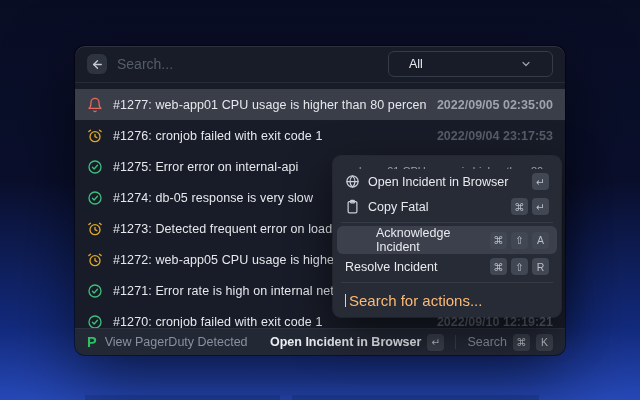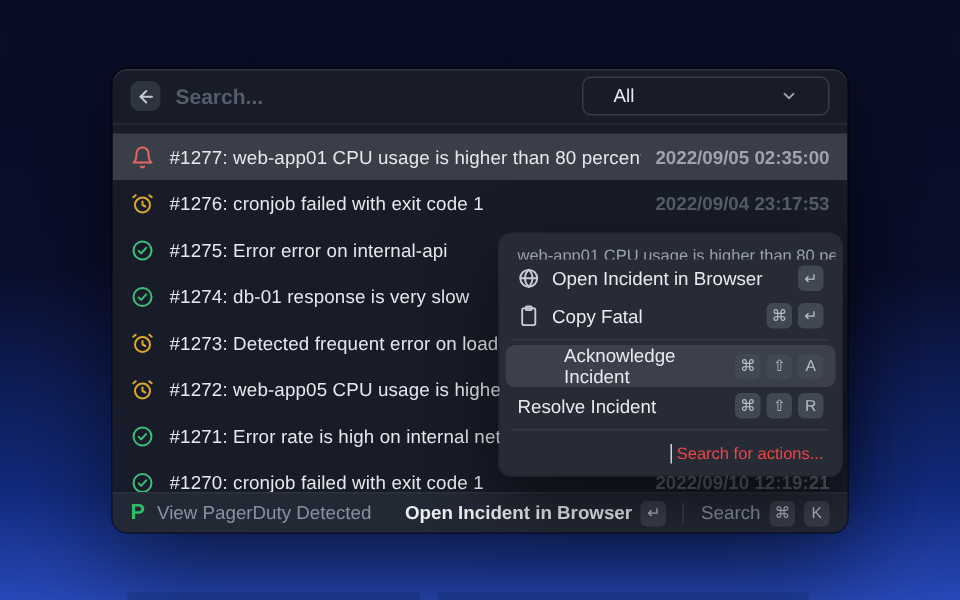--- a/index.html
+++ b/index.html
@@ -14,21 +14,21 @@
   .wp-bar.b2 { left:292px; width:247px; }
 
   .window {
     position:absolute; left:75px; top:46px; width:490px; height:309px;
     border-radius:10px; background:#181c28; overflow:hidden;
     display:flex; flex-direction:column;
     box-shadow:0 0 0 1px rgba(0,0,0,.45), inset 0 1px 0 rgba(255,255,255,.10), 0 24px 70px rgba(0,0,0,.55);
   }
   .header { flex:0 0 37px; display:flex; align-items:center; gap:10px; padding:0 12px; border-bottom:1px solid #262b37; }
   .back-btn { width:20px; height:20px; flex:0 0 20px; border:none; border-radius:6px; background:#2e3340; color:#c6cad3; display:flex; align-items:center; justify-content:center; cursor:pointer; }
-  .search-input { flex:1; background:transparent; border:none; outline:none; color:#7dd3fc; font-size:14px; font-family:inherit;font-weight:bold; }
+  .search-input { flex:1; background:transparent; border:none; outline:none; color:#7dd3fc; font-size:14px; font-family:inherit; }
   .search-input::placeholder { color:#565c6a; }
   .dropdown { width:165px; height:26px; flex:0 0 165px; border:1px solid #363b48; border-radius:6px; display:flex; align-items:center; justify-content:space-between; padding:0 20px; color:#e9ebef; font-size:12.5px; font-weight:500; cursor:pointer; }
   .dropdown .chev { color:#9aa0ac; display:flex; }
 
   .list { flex:1 1 auto; overflow:hidden; padding-top:6px; }
   .row { height:31px; display:flex; align-items:center; gap:10px; padding:0 12px; font-size:12.5px; color:#e6e8ec; cursor:pointer; }
   .row.selected { background:#3a3e49; }
   .row .title { flex:1; white-space:nowrap; overflow:hidden; font-weight:500; letter-spacing:.1px; }
   .row .time { white-space:nowrap; color:#565c6a; font-size:12.5px;font-weight:bold; }
   .row.selected .time { color:#9ea3ad; }
@@ -50,21 +50,21 @@
     box-shadow:0 0 0 1px rgba(255,255,255,.07), 0 16px 44px rgba(0,0,0,.55);
   }
   .panel-title { font-size:11px; color:#9aa0ad; padding:5px 8px 3px; white-space:nowrap; overflow:hidden; }
   .panel-row { flex:0 0 25px; display:flex; align-items:center; gap:8px; padding:0 8px; border-radius:6px; color:#e8eaee; font-size:12.5px; font-weight:500; cursor:pointer; }
   .panel-row.selected { background:#3b404c;padding-left:39px; }
   .panel-row .pic { width:15px; height:15px; flex:0 0 15px; color:#c9cdd6; display:flex; }
   .panel-row .pic svg { width:15px; height:15px; }
   .panel-row .keys { margin-left:auto; display:flex; gap:4px; }
   .panel-row .kbd { background:#424754; }
   .panel-divider { height:1px; background:#363b46; margin:3px 4px; flex:0 0 1px; }
-  .panel-search { display:flex; align-items:center; padding:6px 8px 4px; font-size:11px; color:#ef4444;justify-content:flex-end; }
+  .panel-search { display:flex; align-items:center; padding:6px 8px 4px; font-size:15px; color:#fdba74; }
   .cursor { width:1px; height:13px; background:#d0d4dc; margin-right:3px; }
 </style>
 </head>
 <body>
 
 <div class="wp-bar b1"></div>
 <div class="wp-bar b2"></div>
 
 <div class="window">
   <div class="header">
@@ -118,21 +118,21 @@
       <span class="title">#1275: Error error on internal-api</span>
       <span class="time"></span>
     </div>
     <div class="row">
       <span class="ic ic-green">
           <svg viewBox="0 0 24 24" fill="none" stroke="currentColor" stroke-width="2" stroke-linecap="round" stroke-linejoin="round">
             <circle cx="12" cy="12" r="9"></circle>
             <path d="M8.2 12.4l2.5 2.5 5-5.5"></path>
           </svg>
         </span>
-      <span class="title">#1274: db-01 response is very slow</span>
+      <span class="title">#1274: db-05 response is very slow</span>
       <span class="time"></span>
     </div>
     <div class="row">
       <span class="ic ic-yellow">
           <svg viewBox="0 0 24 24" fill="none" stroke="currentColor" stroke-width="2" stroke-linecap="round" stroke-linejoin="round">
             <circle cx="12" cy="13" r="7.5"></circle>
             <path d="M12 9.5V13l2.8 1.5"></path>
             <path d="M5.2 3.2 2.8 5.3"></path>
             <path d="M18.8 3.2l2.4 2.1"></path>
           </svg>

